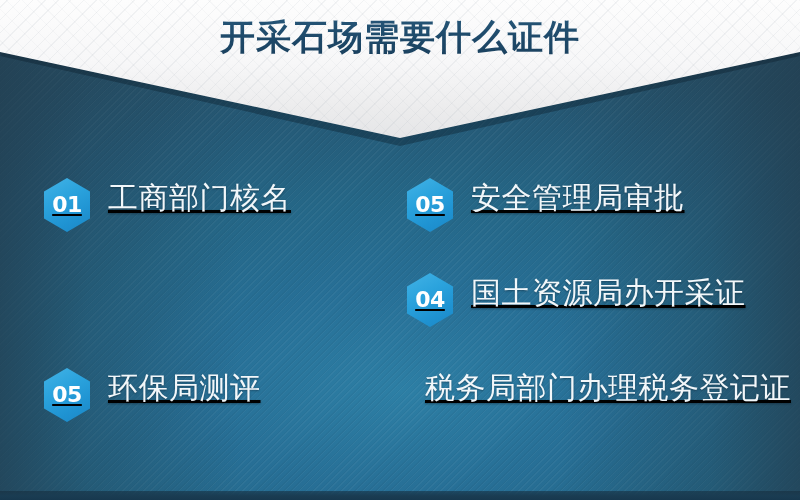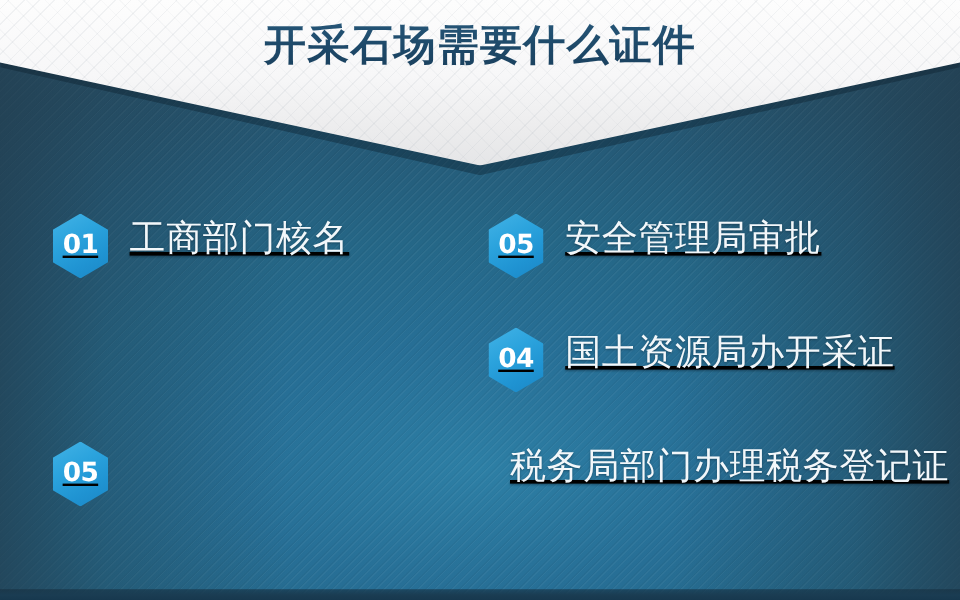--- a/index.html
+++ b/index.html
@@ -217,20 +217,21 @@
         </div>
         <span class="item-label">国土资源局办开采证</span>
       </div>
     </div>
 
     <div class="row">
       <div class="item col-left">
         <div class="hex">
           <span class="hex-num">05</span>
         </div>
+        <span class="item-label">环保局测评</span>
       </div>
       <div class="item col-right">
         <span class="item-label">税务局部门办理税务登记证</span>
       </div>
     </div>
 
   </div>
 </div>
 
 </body></html>

